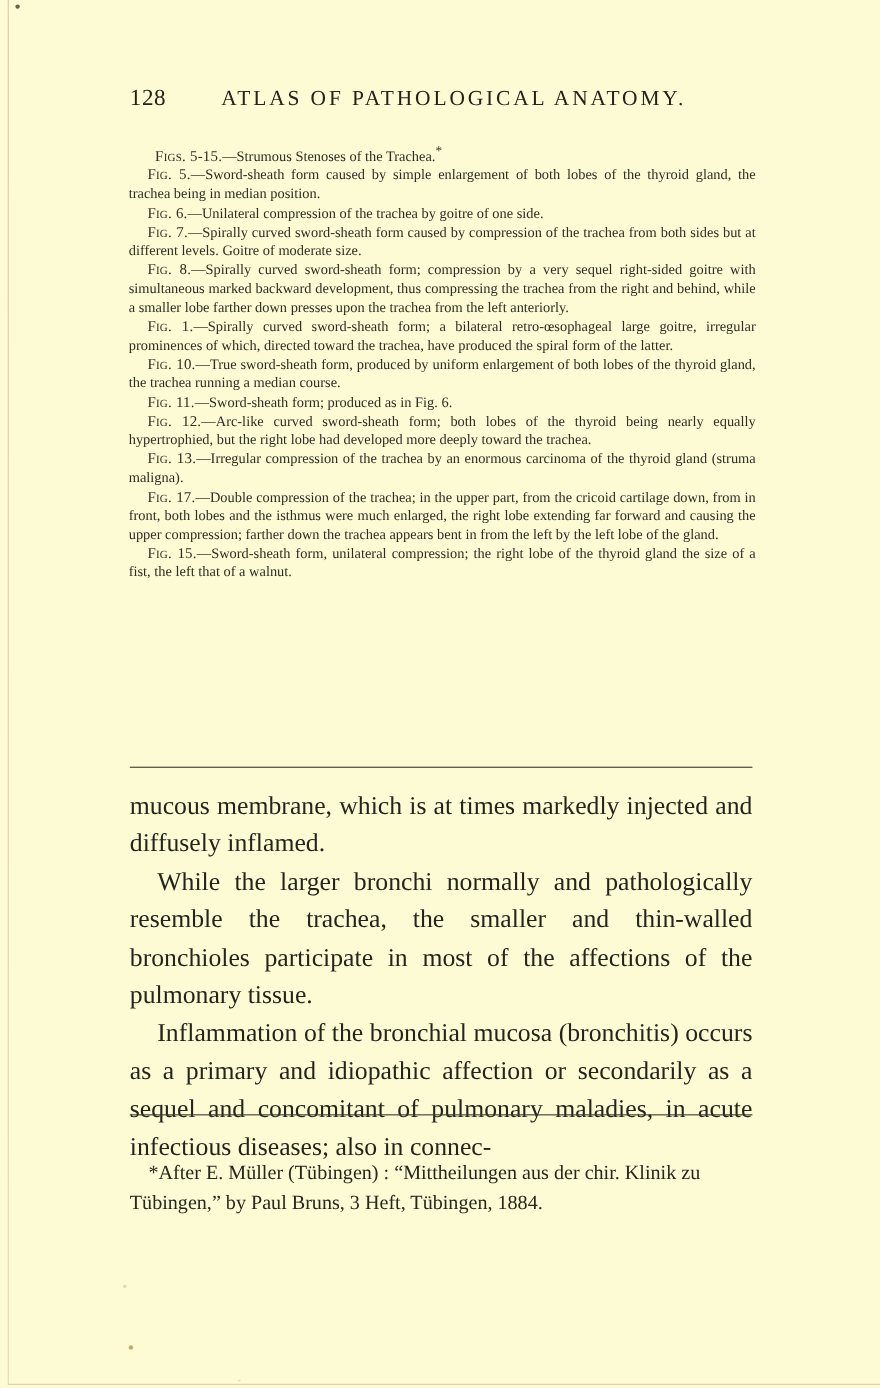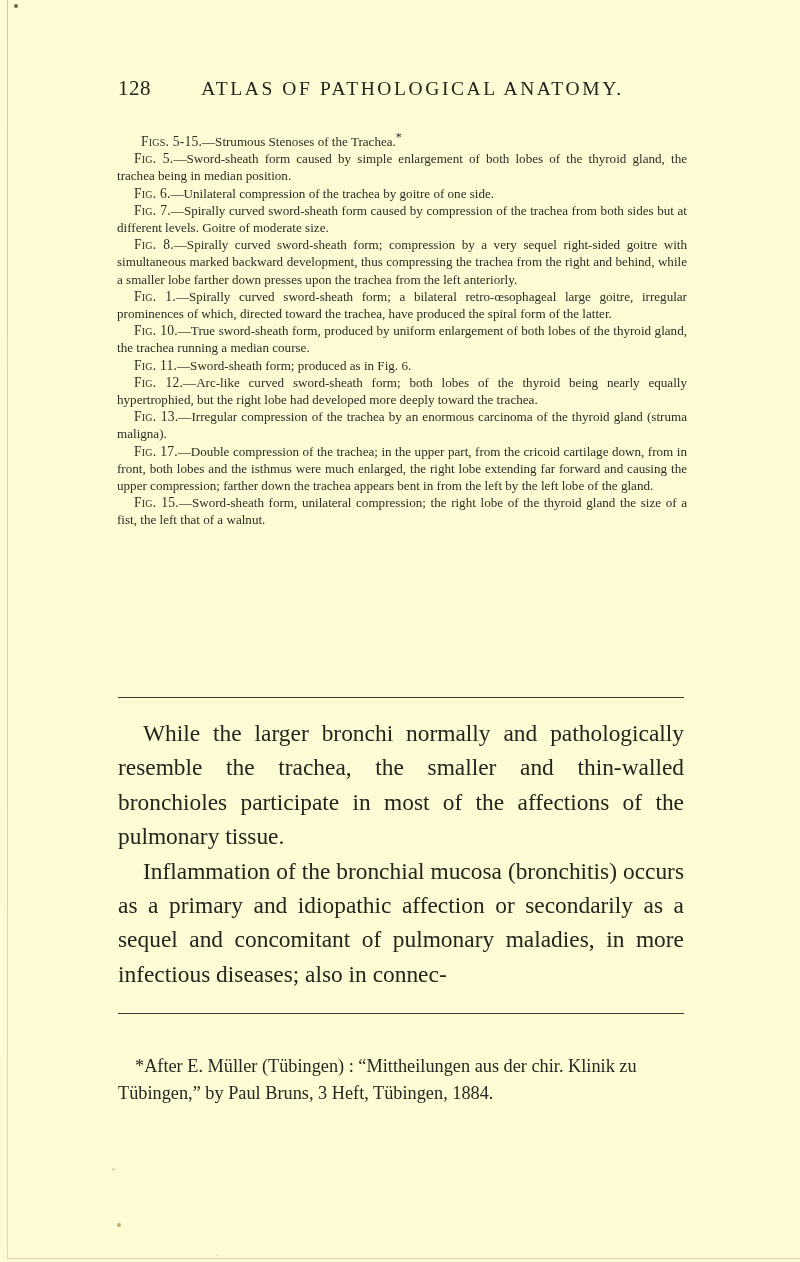--- a/index.html
+++ b/index.html
@@ -189,22 +189,23 @@
 
     <p><span class="cap-label">Fig. 17.</span><span>—Double compression of the trachea; in the upper part, from the cricoid cartilage down, from in front, both lobes and the isthmus were much enlarged, the right lobe extending far forward and causing the upper compression; farther down the trachea appears bent in from the left by the left lobe of the gland.</span></p>
 
     <p><span class="cap-label">Fig. 15.</span><span>—Sword-sheath form, unilateral compression; the right lobe of the thyroid gland the size of a fist, the left that of a walnut.</span></p>
 
   </div>
 
   <div class="rule top-rule"></div>
 
   <div class="body-text">
+    <p class="noindent">mucous membrane, which is at times markedly injected and diffusely inflamed.</p>
     <p>While the larger bronchi normally and pathologically resemble the trachea, the smaller and thin-walled bronchioles participate in most of the affections of the pulmonary tissue.</p>
-    <p>Inflammation of the bronchial mucosa (bronchitis) occurs as a primary and idiopathic affection or secondarily as a sequel and concomitant of pulmonary maladies, in more infectious diseases; also in connec-</p>
+    <p>Inflammation of the bronchial mucosa (bronchitis) occurs as a primary and idiopathic affection or secondarily as a sequel and concomitant of pulmonary maladies, in acute infectious diseases; also in connec-</p>
   </div>
 
   <div class="rule foot-rule"></div>
 
   <div class="footnote">
     <p>*After E. Müller (Tübingen) : “Mittheilungen aus der chir. Klinik zu Tübingen,” by Paul Bruns, 3 Heft, Tübingen, 1884.</p>
   </div>
 
 </div>
 

